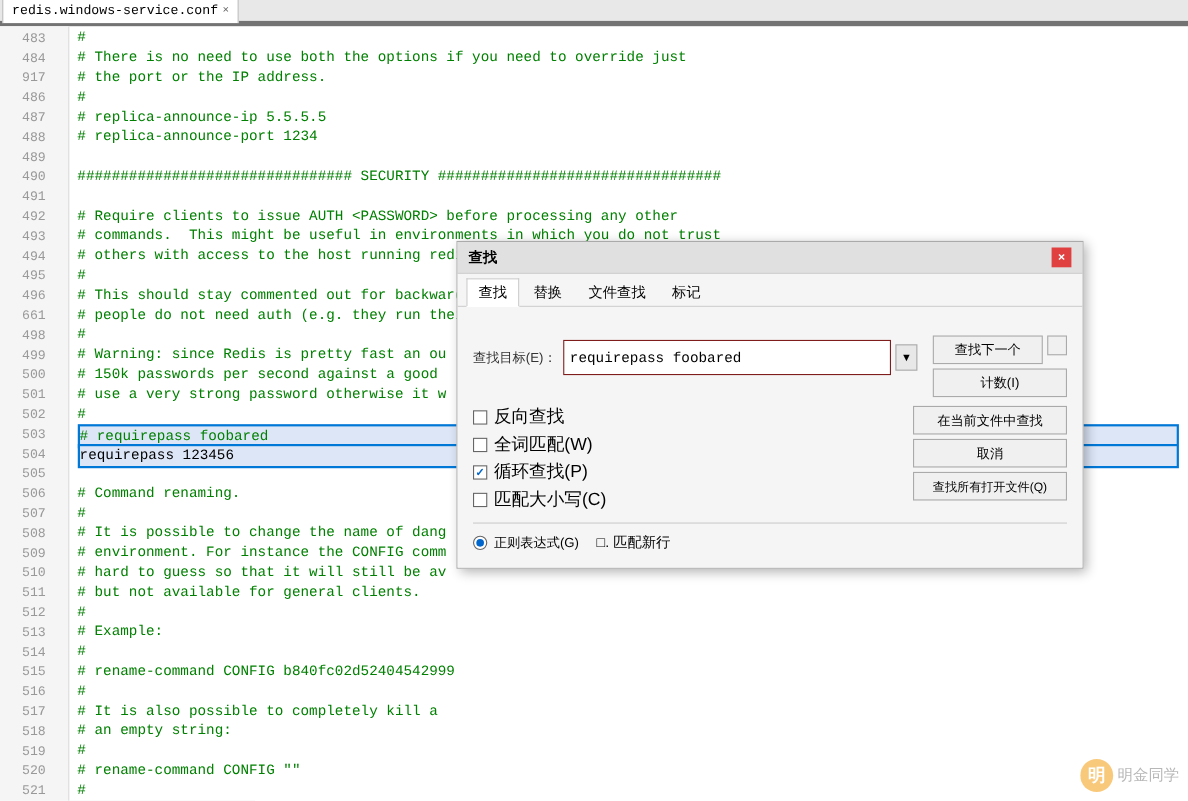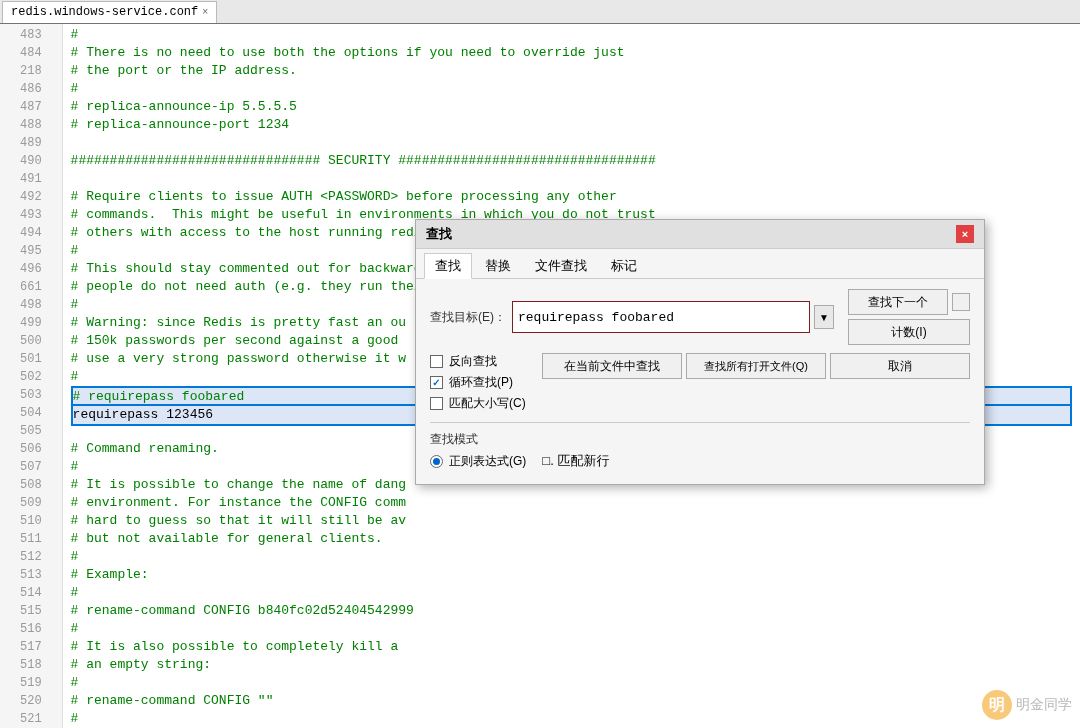--- a/index.html
+++ b/index.html
@@ -8,21 +8,21 @@
       font-size: 13px;
       background: #f0f0f0;
       overflow: hidden;
       width: 1080px;
       height: 728px;
     }
 
     
     .tab-bar {
       background: #e8e8e8;
-      border-bottom: 1px solid #737373;
+      border-bottom: 5px solid #737373;
       display: flex;
       align-items: center;
       height: 24px;
       padding: 0 2px;
     }
     .tab-item {
       background: #fff;
       border: 1px solid #bbb;
       border-bottom: none;
       padding: 2px 8px;
@@ -213,21 +213,21 @@
       min-width: 100px;
       font-family: 'Microsoft YaHei', Arial, sans-serif;
       height: 26px;
     }
 
     .checkbox-row {
       display: flex;
       align-items: center;
       gap: 6px;
       margin-bottom: 4px;
-      font-size: 12px;
+      font-size: 16px;
     }
 
     .section-label {
       font-size: 12px;
       color: #333;
       margin-bottom: 4px;
     }
 
     .radio-row {
       display: flex;
@@ -337,21 +337,21 @@
   <div class="tab-item">
     <span>redis.windows-service.conf</span>
     <span class="close-btn">×</span>
   </div>
 </div>
 
 <div class="editor-area">
   <div class="line-numbers" id="line-numbers">
       <div class="code-line">483</div>
       <div class="code-line">484</div>
-      <div class="code-line">218</div>
+      <div class="code-line">917</div>
       <div class="code-line">486</div>
       <div class="code-line">487</div>
       <div class="code-line">488</div>
       <div class="code-line">489</div>
       <div class="code-line">490</div>
       <div class="code-line">491</div>
       <div class="code-line">492</div>
       <div class="code-line">493</div>
       <div class="code-line">494</div>
       <div class="code-line">495</div>
@@ -401,57 +401,60 @@
     <div class="dialog-body">
 
       <div class="form-row">
         <span class="form-label">查找目标(E)：</span>
         <div class="form-input-wrapper">
           <input type="text" class="find-input" value="requirepass foobared" style="flex: 1 1 0%;">
           <div class="dropdown-arrow">▼</div>
         </div>
 
         <div style="display:flex;flex-direction:column;gap:4px;margin-left:8px;">
-          <div style="display:flex;align-items:center;gap:4px;">
+          <div style="display:flex;gap:4px;margin-top:16px;">
             <button class="btn-primary">查找下一个</button>
             <div style="width:18px;height:18px;border:1px solid #aaa;background:#f0f0f0;"></div>
           </div>
           <button class="btn-primary">计数(I)</button>
         </div>
       </div>
 
       <div style="display:flex;gap:8px;margin-bottom:6px;">
         <div style="flex:1;">
 
 
           <div class="checkbox-row">
             <div class="checkbox-icon"></div>
             <span>反向查找</span>
           </div>
           <div class="checkbox-row">
+            <div class="checkbox-icon"></div>
+            <span>全词匹配(W)</span>
+          </div>
+          <div class="checkbox-row">
             <div class="checkbox-icon checked"></div>
             <span>循环查找(P)</span>
           </div>
           <div class="checkbox-row">
             <div class="checkbox-icon"></div>
             <span>匹配大小写(C)</span>
           </div>
         </div>
 
-        <div style="display:flex;flex-direction:row;gap:4px;min-width:140px;">
+        <div style="display:flex;flex-direction:column;gap:4px;min-width:140px;">
           <button class="btn-primary" style="min-width:140px;">在当前文件中查找</button>
+          <button class="btn-primary" style="min-width:140px;">取消</button>
           <button class="btn-primary" style="min-width:140px;font-size:11px;">查找所有打开文件(Q)</button>
-          <button class="btn-primary" style="min-width:140px;">取消</button>
         </div>
       </div>
 
       <div style="display:flex;gap:10px;border-top:1px solid #ccc;padding-top:8px;">
 
         <div style="flex:1;">
-          <div class="section-label">查找模式</div>
           <div class="radio-row">
             <div class="radio-icon checked"></div>
             <span>正则表达式(G)</span>
             <span style="margin-left:10px;font-size:13px;">□. 匹配新行</span>
           </div>
         </div>
 
       </div>
     </div>
   </div>

